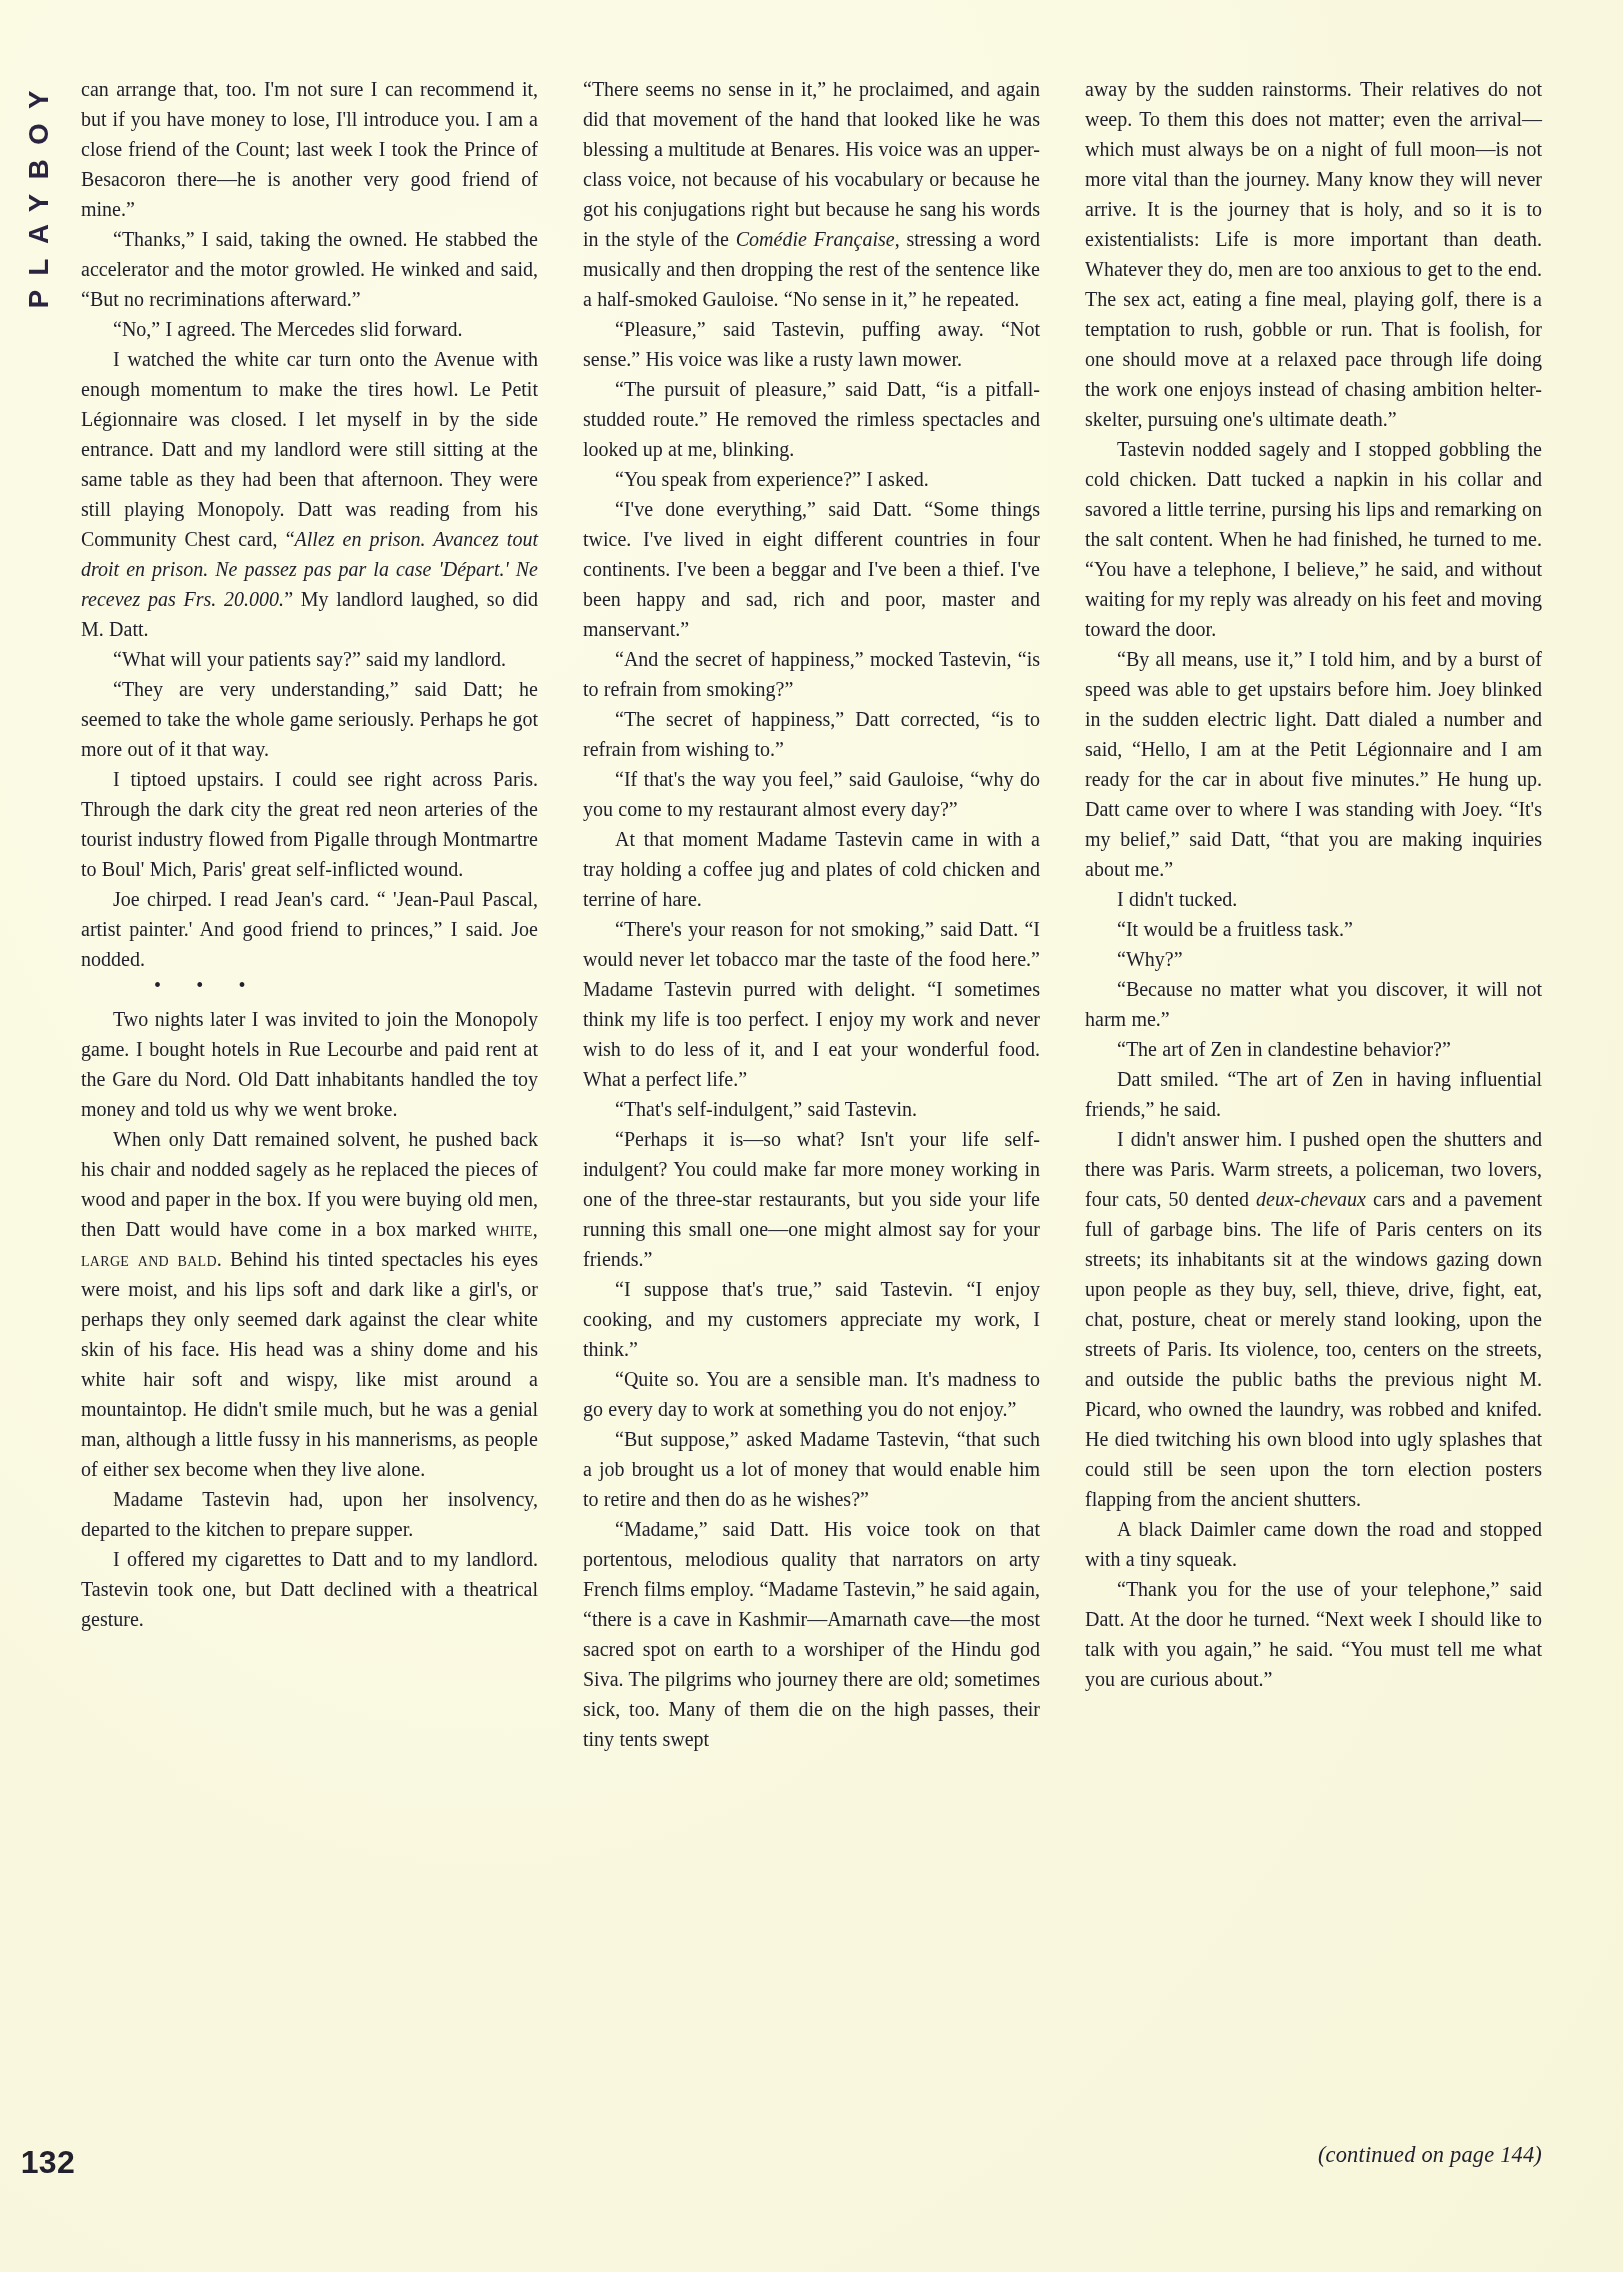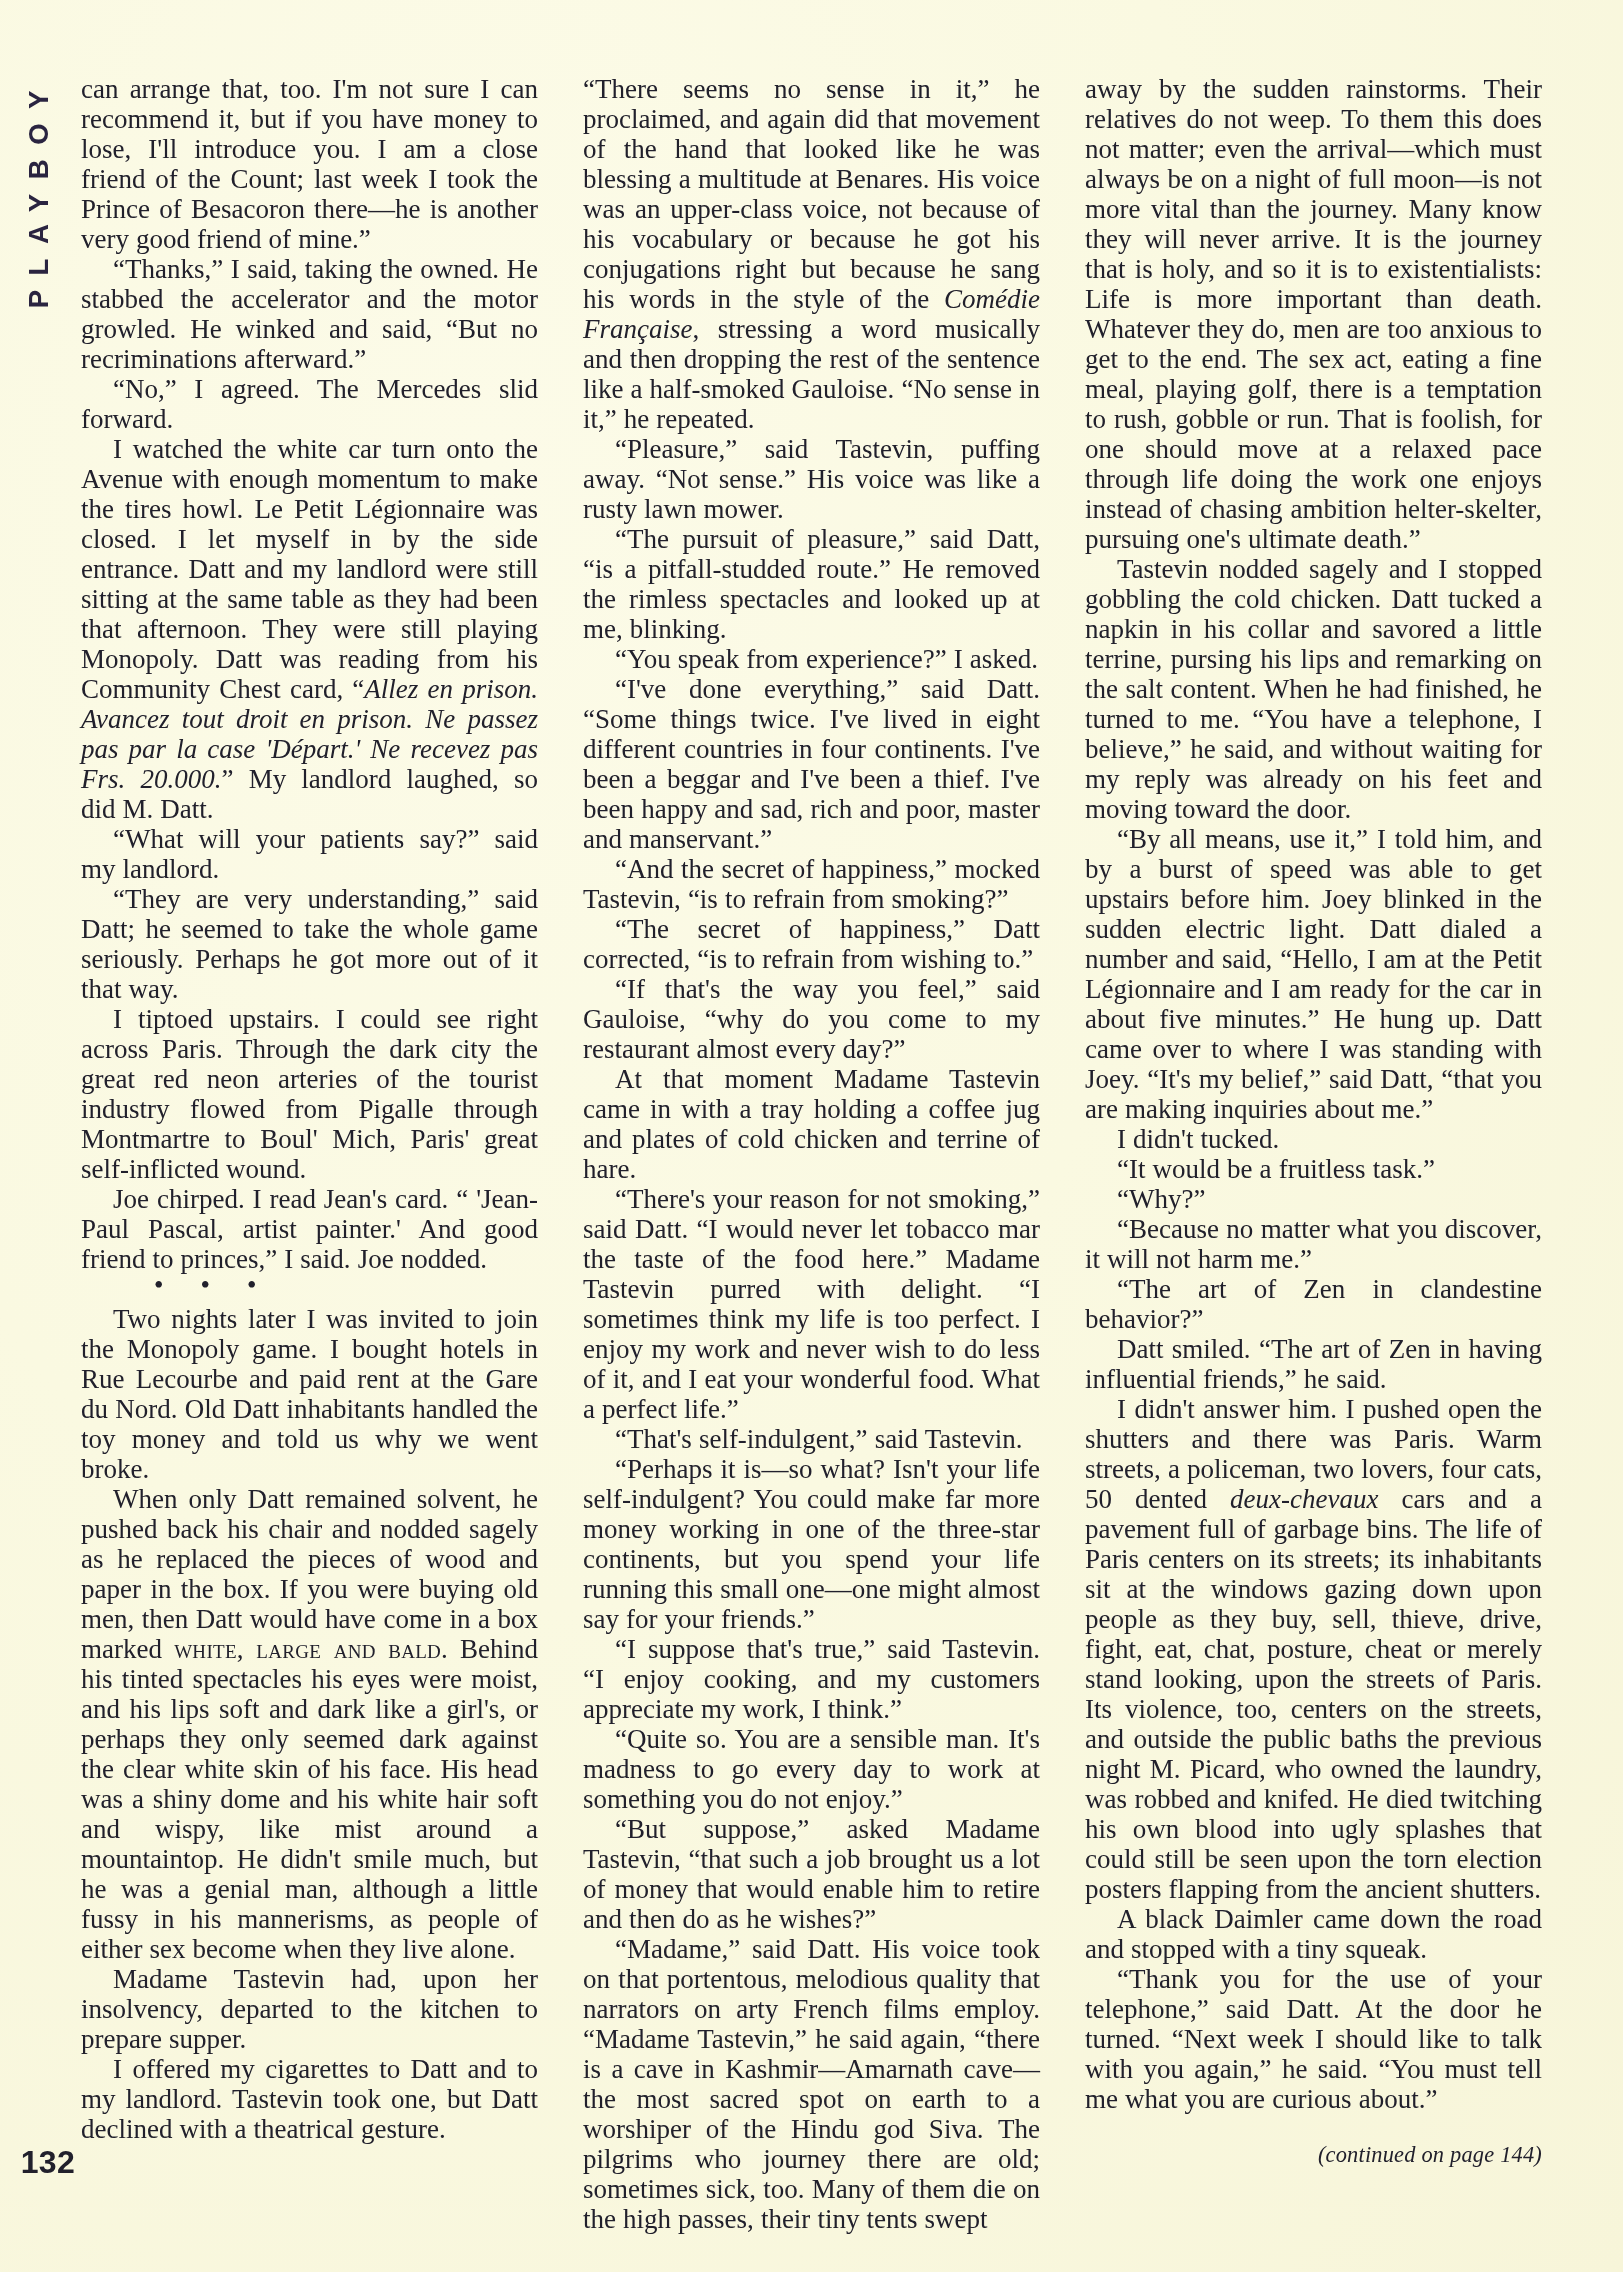--- a/index.html
+++ b/index.html
@@ -57,21 +57,21 @@
     display: flex;
     justify-content: space-between;
     align-items: flex-start;
   }
   .col {
     width: 457px;
     box-sizing: border-box;
   }
   .col p {
     margin: 0;
-    font-size: 27px;
+    font-size: 20px;
     line-height: 30px;
     text-align: justify;
     text-indent: 32px;
     hyphens: auto;
     -webkit-hyphens: auto;
     word-spacing: 0.3px;
   }
   .col p.first { text-indent: 0; }
 
   .ital { font-style: italic; }
@@ -148,21 +148,21 @@
       <p>“Pleasure,” said Tastevin, puffing away. “Not sense.” His voice was like a rusty lawn mower.</p>
       <p>“The pursuit of pleasure,” said Datt, “is a pitfall-studded route.” He removed the rimless spectacles and looked up at me, blinking.</p>
       <p>“You speak from experience?” I asked.</p>
       <p>“I've done everything,” said Datt. “Some things twice. I've lived in eight different countries in four continents. I've been a beggar and I've been a thief. I've been happy and sad, rich and poor, master and manservant.”</p>
       <p>“And the secret of happiness,” mocked Tastevin, “is to refrain from smoking?”</p>
       <p>“The secret of happiness,” Datt corrected, “is to refrain from wishing to.”</p>
       <p>“If that's the way you feel,” said Gauloise, “why do you come to my restaurant almost every day?”</p>
       <p>At that moment Madame Tastevin came in with a tray holding a coffee jug and plates of cold chicken and terrine of hare.</p>
       <p>“There's your reason for not smoking,” said Datt. “I would never let tobacco mar the taste of the food here.” Madame Tastevin purred with delight. “I sometimes think my life is too perfect. I enjoy my work and never wish to do less of it, and I eat your wonderful food. What a perfect life.”</p>
       <p>“That's self-indulgent,” said Tastevin.</p>
-      <p>“Perhaps it is—so what? Isn't your life self-indulgent? You could make far more money working in one of the three-star continents, but you spend your life running this small one—one might almost say for your friends.”</p>
+      <p>“Perhaps it is—so what? Isn't your life self-indulgent? You could make far more money working in one of the three-star restaurants, but you side your life running this small one—one might almost say for your friends.”</p>
       <p>“I suppose that's true,” said Tastevin. “I enjoy cooking, and my customers appreciate my work, I think.”</p>
       <p>“Quite so. You are a sensible man. It's madness to go every day to work at something you do not enjoy.”</p>
       <p>“But suppose,” asked Madame Tastevin, “that such a job brought us a lot of money that would enable him to retire and then do as he wishes?”</p>
       <p>“Madame,” said Datt. His voice took on that portentous, melodious quality that narrators on arty French films employ. “Madame Tastevin,” he said again, “there is a cave in Kashmir—Amarnath cave—the most sacred spot on earth to a worshiper of the Hindu god Siva. The pilgrims who journey there are old; sometimes sick, too. Many of them die on the high passes, their tiny tents swept</p>
     </div>
 
     <div class="col">
       <p class="first">away by the sudden rainstorms. Their relatives do not weep. To them this does not matter; even the arrival—which must always be on a night of full moon—is not more vital than the journey. Many know they will never arrive. It is the journey that is holy, and so it is to existentialists: Life is more important than death. Whatever they do, men are too anxious to get to the end. The sex act, eating a fine meal, playing golf, there is a temptation to rush, gobble or run. That is foolish, for one should move at a relaxed pace through life doing the work one enjoys instead of chasing ambition helter-skelter, pursuing one's ultimate death.”</p>
       <p>Tastevin nodded sagely and I stopped gobbling the cold chicken. Datt tucked a napkin in his collar and savored a little terrine, pursing his lips and remarking on the salt content. When he had finished, he turned to me. “You have a telephone, I believe,” he said, and without waiting for my reply was already on his feet and moving toward the door.</p>
       <p>“By all means, use it,” I told him, and by a burst of speed was able to get upstairs before him. Joey blinked in the sudden electric light. Datt dialed a number and said, “Hello, I am at the Petit Légionnaire and I am ready for the car in about five minutes.” He hung up. Datt came over to where I was standing with Joey. “It's my belief,” said Datt, “that you are making inquiries about me.”</p>

